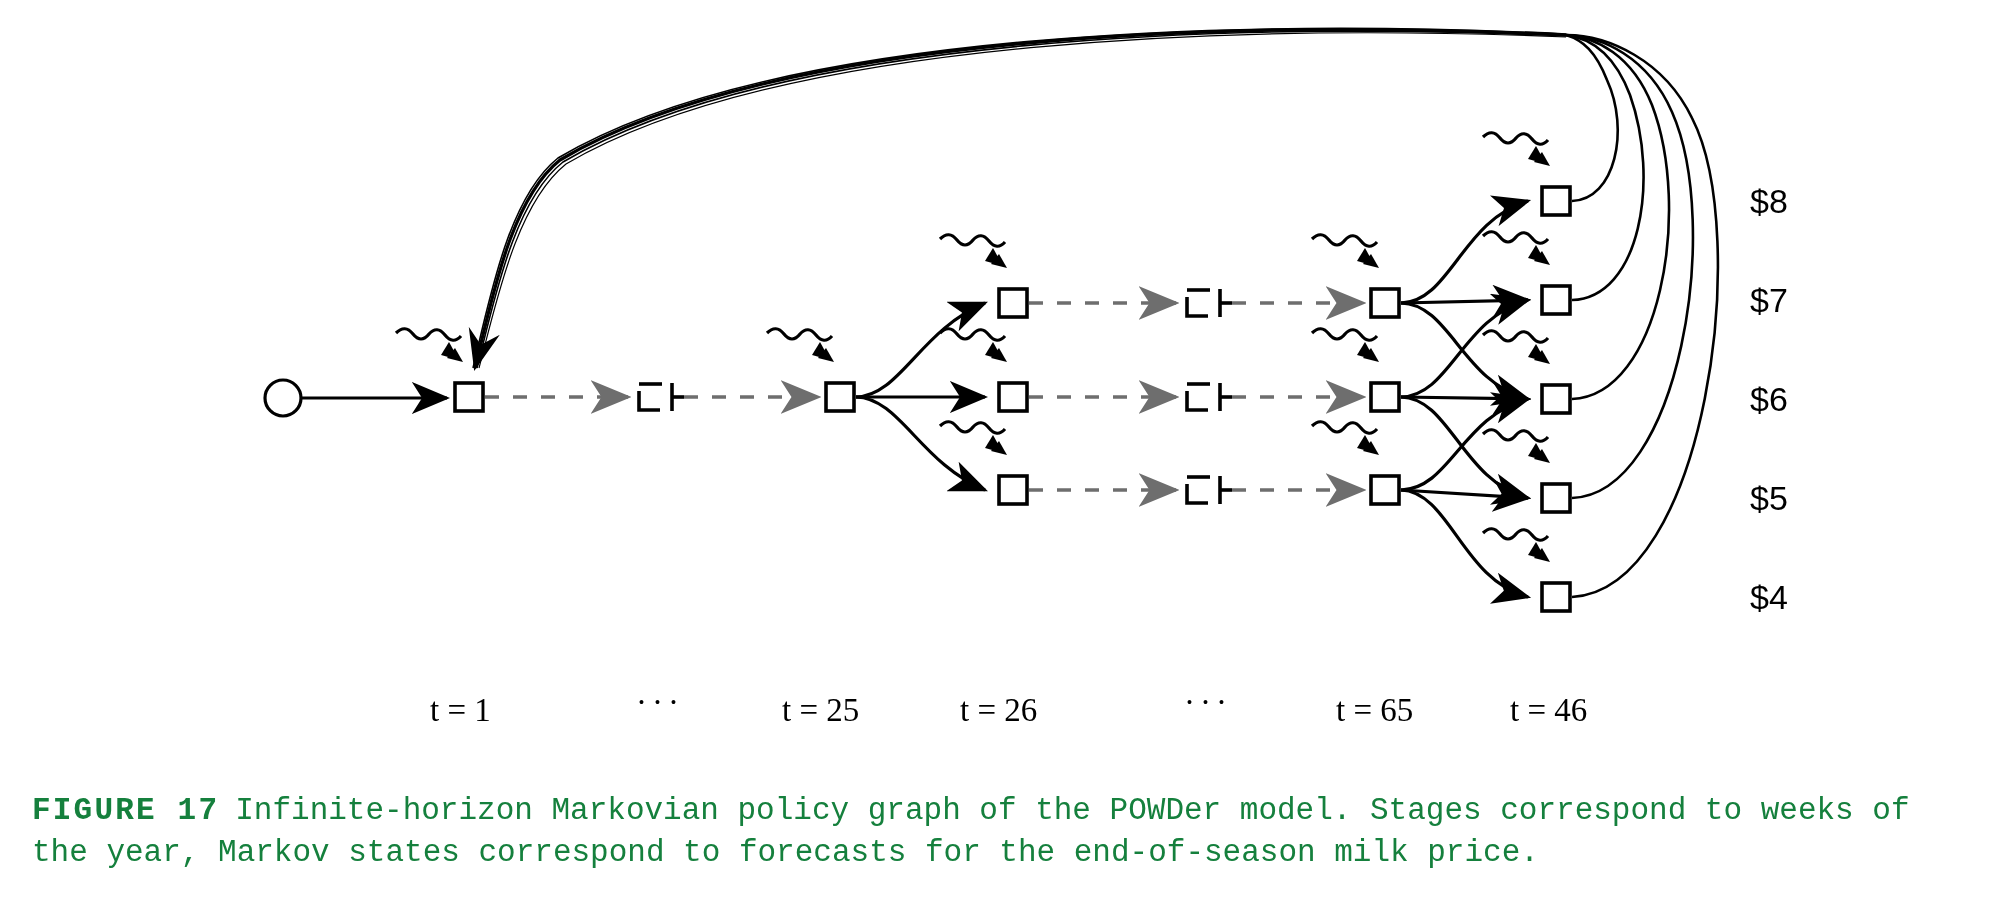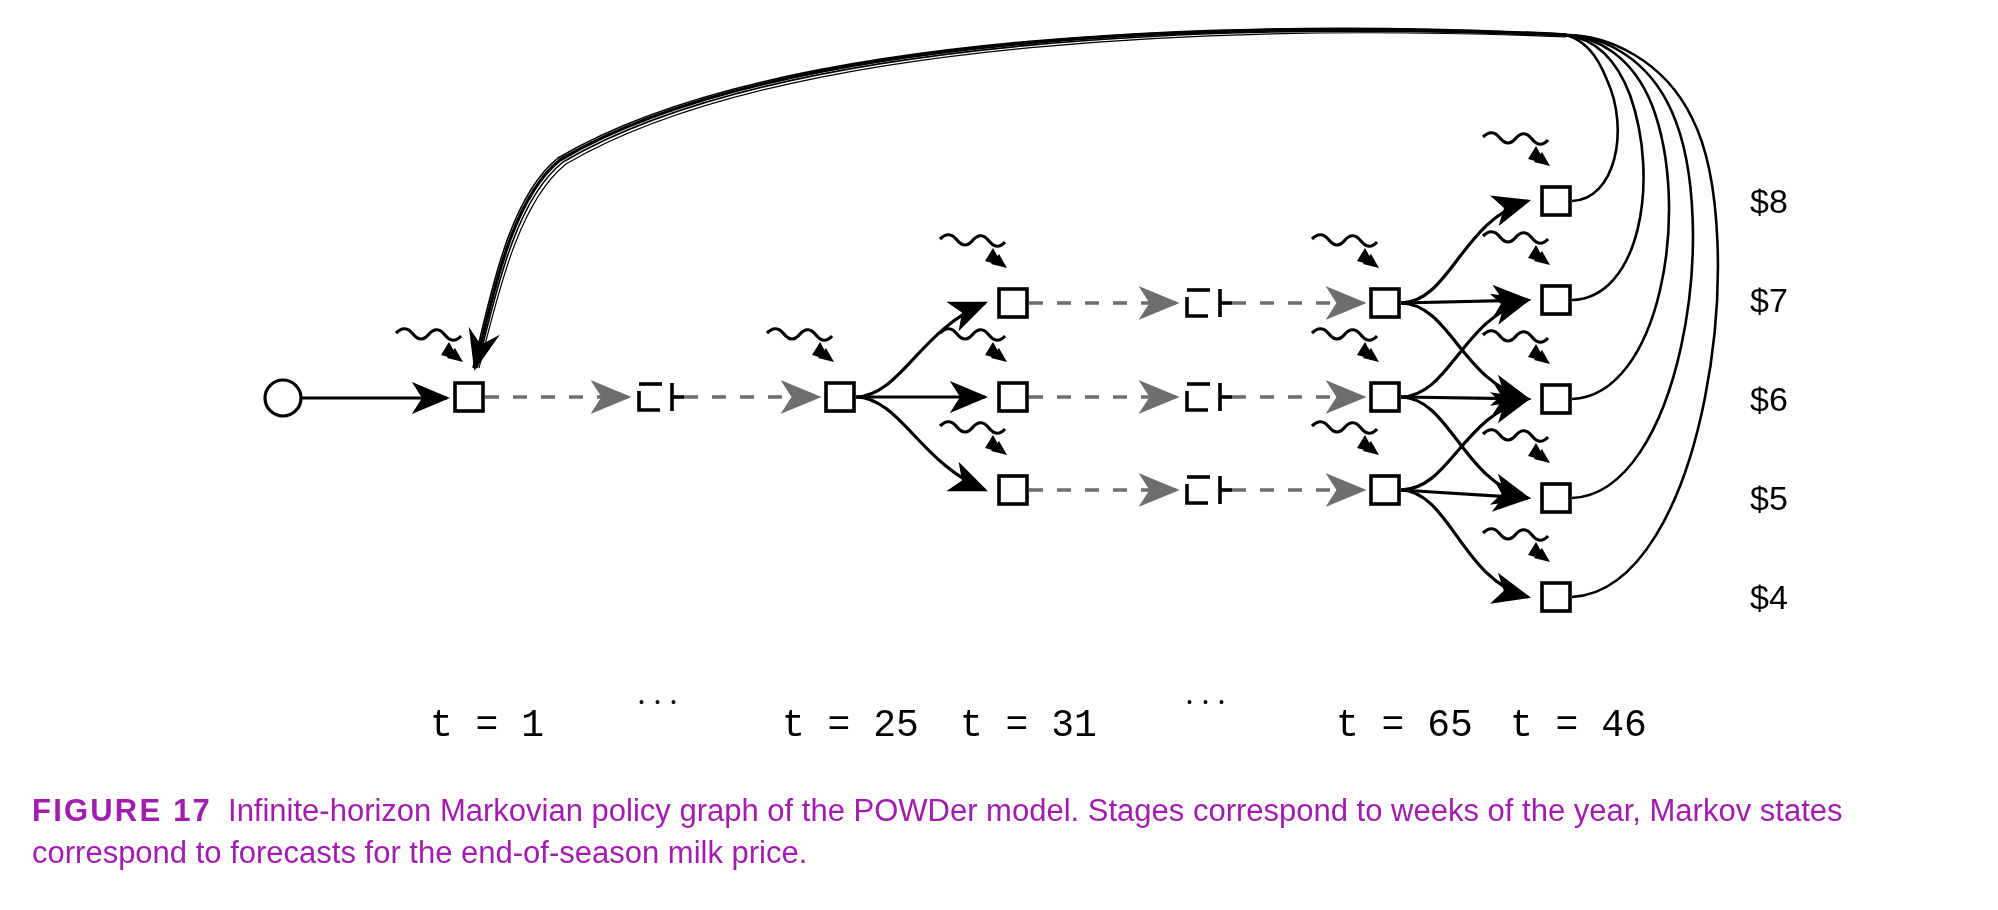--- a/index.html
+++ b/index.html
@@ -1,28 +1,28 @@
 <!DOCTYPE html>
 <html><head>
 <meta charset="utf-8">
 <style>
   html,body{margin:0;padding:0;background:#ffffff;}
   body{width:1998px;height:910px;overflow:hidden;
        font-family:"Liberation Sans","DejaVu Sans",sans-serif;color:#000;}
   #fig{position:relative;width:1998px;height:910px;}
   svg#graph{position:absolute;left:0;top:0;width:1998px;height:760px;}
-  .stage-label{position:absolute;font-family:Liberation Mono, monospace;
-               font-size:38px;color:#000;white-space:nowrap;margin-top:12px;}
+  .stage-label{position:absolute;font-family:Liberation Serif, serif;
+               font-size:33px;color:#000;white-space:nowrap;}
   .dots{position:absolute;font-family:"Liberation Serif","DejaVu Serif",serif;
         font-size:33px;letter-spacing:5px;color:#000;}
   .price-label{position:absolute;font-family:"Liberation Sans","DejaVu Sans",sans-serif;
                font-size:34px;color:#000;white-space:nowrap;}
   #caption{position:absolute;left:32px;top:790px;width:1945px;
-           font-family:Liberation Sans, sans-serif;
-           font-size:31px;line-height:42px;color:#a21caf;}
+           font-family:Liberation Mono, monospace;
+           font-size:31px;line-height:42px;color:#15803d;}
   #caption .figno{font-weight:bold;letter-spacing:2.2px;}
   #caption .captext{margin-left:16px;}
 </style>
 </head>
 <body>
 
 <div id="fig">
 
   <svg id="graph" viewBox="0 0 1998 760">
     <defs>
@@ -208,21 +208,21 @@
         <path d="M1483,533 q9,-9 17,1 q8,10 16,0 q8,-9 16,1 q8,10 16,1"></path>
         <path d="M1536,542 l10,18 l-18,-5 Z" fill="#000" stroke="none"></path>
         <path d="M1542,548 l8,14 l-16,-4 Z" fill="#000" stroke="none"></path>
       </g>
     </g>
   </svg>
 
   <div class="stage-label" style="left:430px;top:692px;">t = 1</div>
   <div class="dots" style="left:636px;top:684px;">···</div>
   <div class="stage-label" style="left:782px;top:692px;">t = 25</div>
-  <div class="stage-label" style="left:960px;top:692px;">t = 31</div>
+  <div class="stage-label" style="left:960px;top:692px;">t = 26</div>
   <div class="dots" style="left:1184px;top:684px;">···</div>
   <div class="stage-label" style="left:1336px;top:692px;">t = 65</div>
   <div class="stage-label" style="left:1510px;top:692px;">t = 46</div>
 
   <div class="price-label" style="left:1750px;top:182px;">$8</div>
   <div class="price-label" style="left:1750px;top:281px;">$7</div>
   <div class="price-label" style="left:1750px;top:380px;">$6</div>
   <div class="price-label" style="left:1750px;top:479px;">$5</div>
   <div class="price-label" style="left:1750px;top:578px;">$4</div>
 

